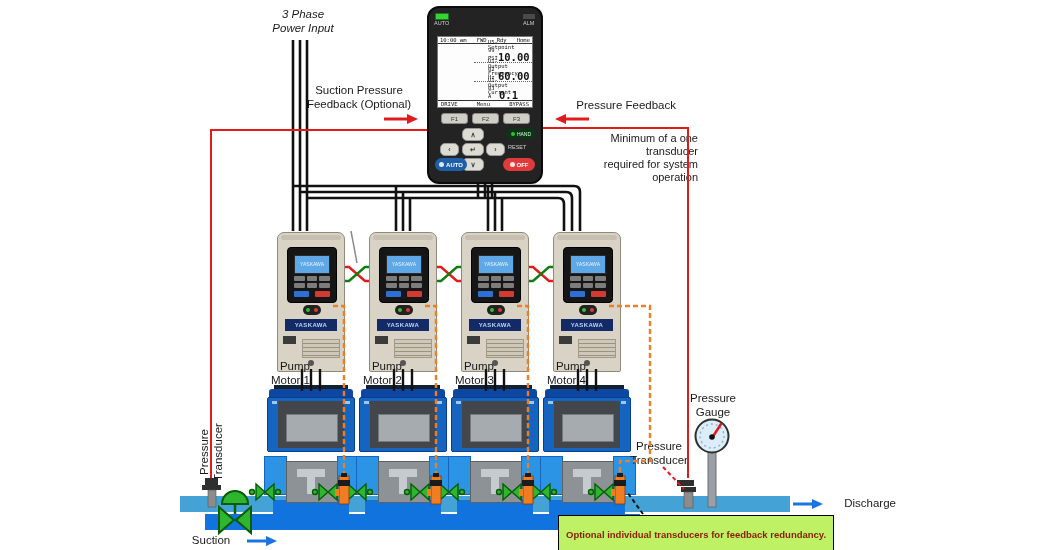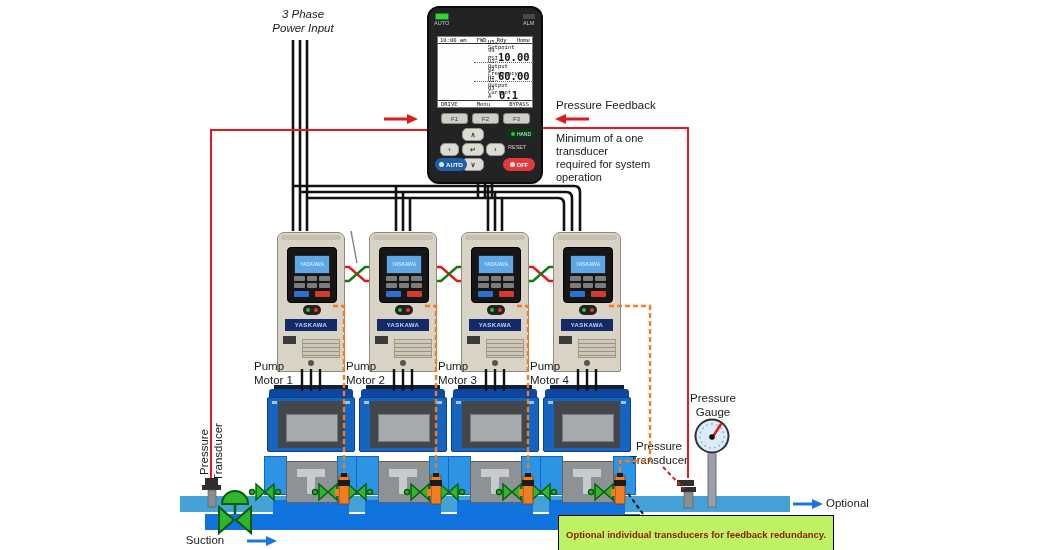--- a/index.html
+++ b/index.html
@@ -1,20 +1,20 @@
 <!DOCTYPE html>
 <html><head>
 <meta charset="utf-8">
 <style>
   html,body{margin:0;padding:0;background:#fff;}
   #canvas{position:relative;width:1050px;height:550px;background:#fff;overflow:hidden;
           font-family:"Liberation Sans",sans-serif;}
   .lbl{position:absolute;font-size:11.5px;line-height:1.18;color:#1a1a1a;white-space:pre-line;
        text-align:center;z-index:4;}
-  .lbl.left{text-align:left;}
+  .lbl.left{text-align:right;}
   .lbl.small{font-size:11px;}
   .rot{transform:rotate(-90deg);}
   .uline span{display:inline-block;border-bottom:1.5px solid #787878;padding-bottom:0px;}
 
   
   .pipe-h{position:absolute;left:180px;top:496px;width:610px;height:16px;background:#45a2d6;z-index:1;}
   .pipe-s{position:absolute;left:205px;top:514px;width:435px;height:16px;background:#1173dd;z-index:1;}
   .riser{position:absolute;top:500px;width:76px;height:30px;background:#1173dd;z-index:2;}
 
   
@@ -96,41 +96,43 @@
 
   <div class="pipe-h"></div>
   <div class="pipe-s"></div>
   <div class="riser" style="left:273px"></div>
   <div class="riser" style="left:365px"></div>
   <div class="riser" style="left:457px"></div>
   <div class="riser" style="left:549px"></div>
 
   <div class="lbl" style="left:261px;top:8px;width:84px;font-style:italic;">3 Phase
 Power Input</div>
+  <div class="lbl" style="left:300px;top:84px;width:118px;">Suction Pressure
+Feedback (Optional)</div>
   <div class="lbl left" style="left:556px;top:99px;width:120px;">Pressure Feedback</div>
   <div class="lbl left small" style="left:556px;top:132px;width:142px;">Minimum of a one transducer
 required for system operation</div>
 
   <div class="lbl left" style="left:254px;top:360px;width:56px;">Pump
 Motor 1</div>
   <div class="lbl left" style="left:346px;top:360px;width:56px;">Pump
 Motor 2</div>
   <div class="lbl left" style="left:438px;top:360px;width:56px;">Pump
 Motor 3</div>
   <div class="lbl left" style="left:530px;top:360px;width:56px;">Pump
 Motor 4</div>
 
   <div class="lbl rot" style="left:173px;top:437px;width:80px;height:30px;">Pressure
 Transducer</div>
   <div class="lbl" style="left:682px;top:392px;width:62px;">Pressure
 Gauge</div>
   <div class="lbl" style="left:628px;top:440px;width:62px;">Pressure
 Transducer</div>
-  <div class="lbl" style="left:182px;top:534px;width:46px;">Suction</div>
-  <div class="lbl left" style="left:826px;top:497px;width:70px;">Optional</div>
+  <div class="lbl" style="left:188px;top:534px;width:46px;">Suction</div>
+  <div class="lbl left" style="left:826px;top:497px;width:70px;">Discharge</div>
   <div class="note-yellow">Optional individual transducers for feedback redundancy.</div>
 
   <div class="hmi">
     <div class="led" style="left:6px;top:5px;background:#35d435;border:1px solid #1a7a1a;"></div>
     <div class="ledtxt" style="left:5px;top:12px;">AUTO</div>
     <div class="led" style="left:93px;top:5px;background:#4a4a4a;border:1px solid #222;"></div>
     <div class="ledtxt" style="left:94px;top:12px;">ALM</div>
 
     <div class="lcd">
       <div class="hdr">

